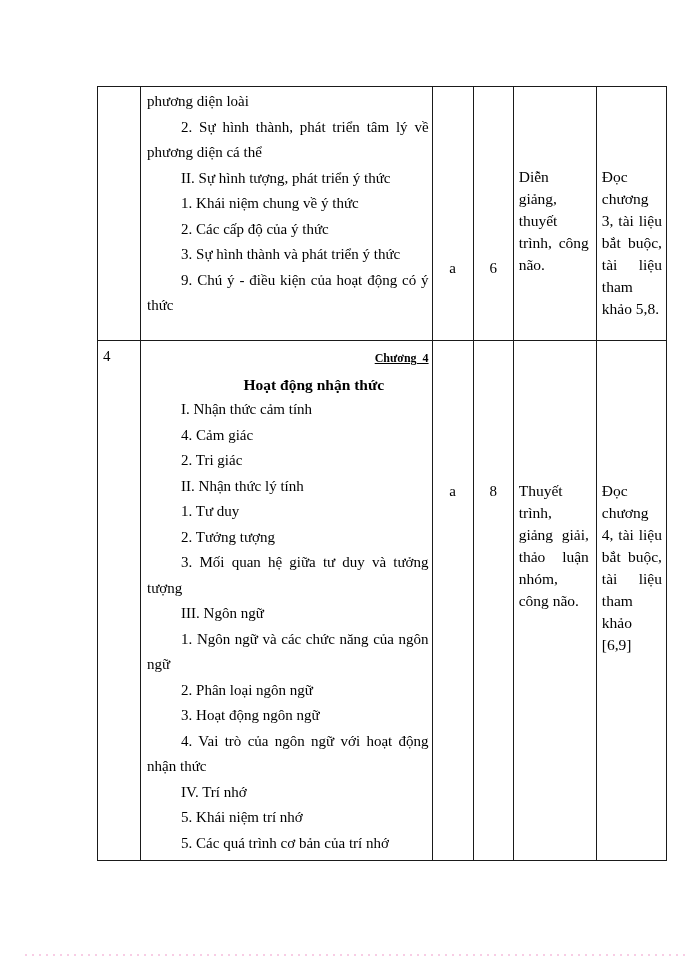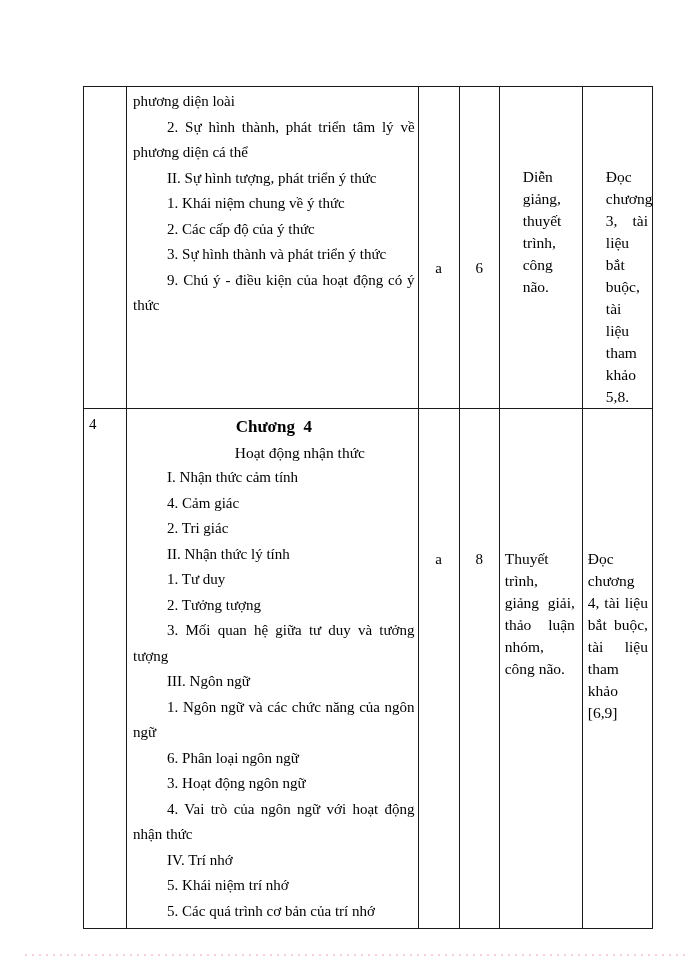--- a/index.html
+++ b/index.html
@@ -6,21 +6,21 @@
   body {
     width: 700px; height: 960px;
     background: #ffffff;
     position: relative;
     font-family: "Liberation Serif", "DejaVu Serif", serif;
     color: #000000;
     overflow: hidden;
   }
   .page { position: absolute; left: 0; top: 0; width: 700px; height: 960px; background: #fff; }
 
-  .tablewrap { position: absolute; left: 83px; top: 86px; }
+  .tablewrap { position: absolute; left: 97px; top: 86px; }
   table.syllabus {
     border-collapse: collapse;
     table-layout: fixed;
     width: 570px;
   }
   table.syllabus td {
     border: 1px solid #1a1a1a;
     vertical-align: top;
     padding: 0;
     overflow: hidden;
@@ -32,33 +32,33 @@
 
   
   .stt { font-size: 15px; line-height: 25.5px; padding: 3px 2px 0 5px; }
 
   
   .content { font-size: 15px; line-height: 25.5px; }
   .content-r1 { padding: 2px 3px 0 6px; height: 252px; overflow: hidden; }
   .content-r2 { padding: 5px 3px 0 6px; height: 518px; overflow: hidden; }
   .para { text-align: justify; text-indent: 34px; }
   .noind { text-indent: 0; }
-  .h1 { font-weight: bold; text-align: center; text-indent: 0; white-space: pre-wrap; font-size: 17px; }
-  .h2 { font-weight: normal; text-align: center; text-indent: 52px; font-size: 15.5px; }
+  .h1 { font-weight: bold; text-align: right; text-indent: 0; white-space: pre-wrap; font-size: 12px; text-decoration: underline; }
+  .h2 { font-weight: bold; text-align: center; text-indent: 52px; font-size: 15.5px; }
 
   
   .val { font-size: 15px; line-height: 22px; text-align: center; }
   .vt-r1 { padding-top: 170px; }
   .vt-r2 { padding-top: 139px; }
 
   
   .small { font-size: 15.5px; line-height: 22px; text-align: justify; }
   .methods { padding-left: 5px; padding-right: 7px; }
   .reading { padding-left: 5px; padding-right: 4px; }
-  .mt-r1 { padding-top: 79px; margin-left: 18px; }
+  .mt-r1 { padding-top: 79px; }
   .mt-r2 { padding-top: 139px; }
 
   
   .pagebreak {
     position: absolute;
     left: 25px; top: 954px;
     width: 662px; height: 2px;
     background: repeating-linear-gradient(90deg,
       #f8cde5 0, #f8cde5 2px,
       transparent 2px, transparent 7px);
@@ -119,21 +119,21 @@
             <div class="h2">Hoạt động nhận thức</div>
             <div class="para">I. Nhận thức cảm tính</div>
             <div class="para">4. Cảm giác</div>
             <div class="para">2. Tri giác</div>
             <div class="para">II. Nhận thức lý tính</div>
             <div class="para">1. Tư duy</div>
             <div class="para">2. Tưởng tượng</div>
             <div class="para">3. Mối quan hệ giữa tư duy và tưởng tượng</div>
             <div class="para">III. Ngôn ngữ</div>
             <div class="para">1. Ngôn ngữ và các chức năng của ngôn ngữ</div>
-            <div class="para">6. Phân loại ngôn ngữ</div>
+            <div class="para">2. Phân loại ngôn ngữ</div>
             <div class="para">3. Hoạt động ngôn ngữ</div>
             <div class="para">4. Vai trò của ngôn ngữ với hoạt động nhận thức</div>
             <div class="para">IV. Trí nhớ</div>
             <div class="para">5. Khái niệm trí nhớ</div>
             <div class="para">5. Các quá trình cơ bản của trí nhớ</div>
           </div>
         </td>
         <td>
           <div class="cw val vt-r2">a</div>
         </td>

